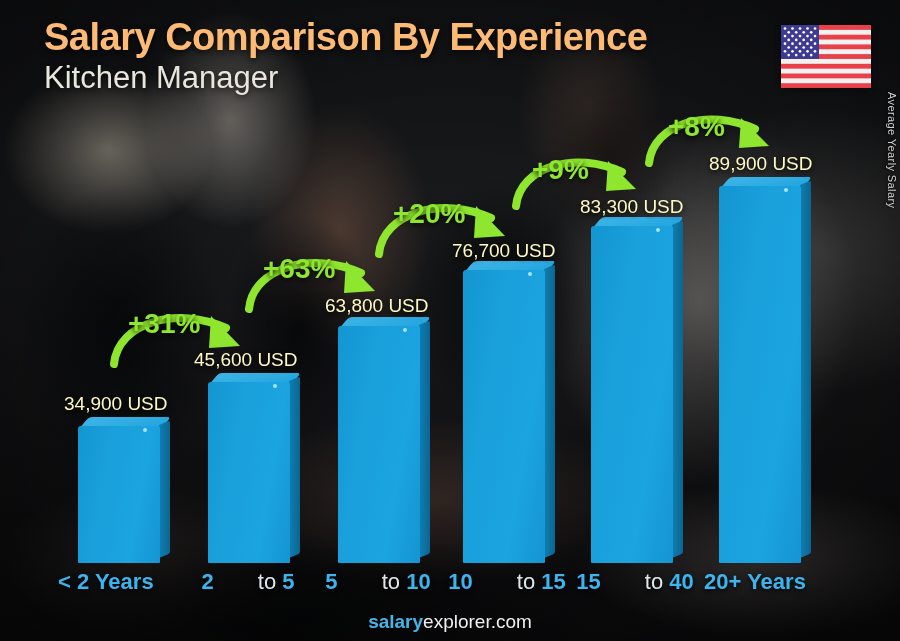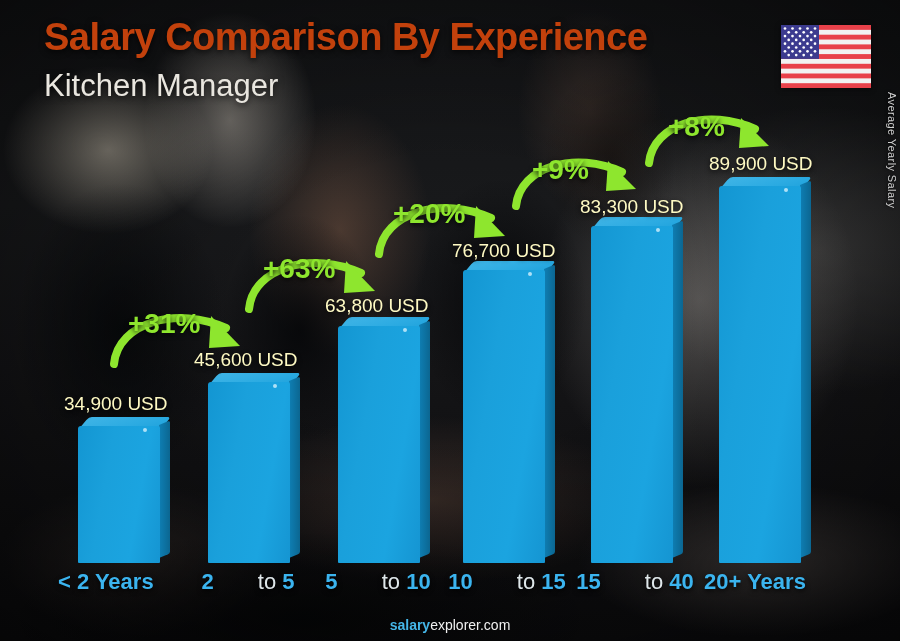--- a/index.html
+++ b/index.html
@@ -48,35 +48,34 @@
     background: radial-gradient(ellipse 680px 460px at 450px 300px, rgba(0,0,0,0) 30%, rgba(0,0,0,0.55) 100%);
   }
 
   
   .title {
     position: absolute;
     left: 44px;
     top: 16px;
     font-size: 38px;
     font-weight: bold;
-    color: #c2410c;
+    color: #fdba74;
     letter-spacing: -0.5px;
     text-shadow: 0 2px 6px rgba(0,0,0,0.75);
     white-space: nowrap;
   }
   .subtitle {
     position: absolute;
     left: 44px;
     top: 60px;
     font-size: 31px;
     font-weight: normal;
     color: #e9e6df;
     text-shadow: 0 2px 6px rgba(0,0,0,0.75);
     white-space: nowrap;
-    margin-top: 8px;
   }
 
   
   .flag {
     position: absolute;
     left: 781px;
     top: 25px;
     width: 90px;
     height: 63px;
     box-shadow: 0 1px 5px rgba(0,0,0,0.6);
@@ -178,21 +177,21 @@
     margin-left: 38px;
   }
 
   
   .footer {
     position: absolute;
     left: 0;
     bottom: 8px;
     width: 100%;
     text-align: center;
-    font-size: 14px;
+    font-size: 19px;
     white-space: nowrap;
   }
   .footer .b1 { color: #45b6e8; font-weight: bold; }
   .footer .b2 { color: #f0f0f0; }
 </style>
 </head>
 <body>
 
 <div id="chart-root">
 

